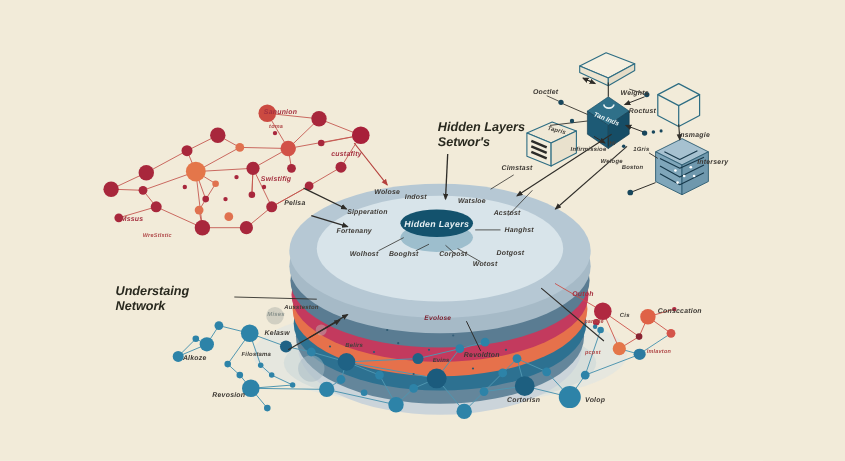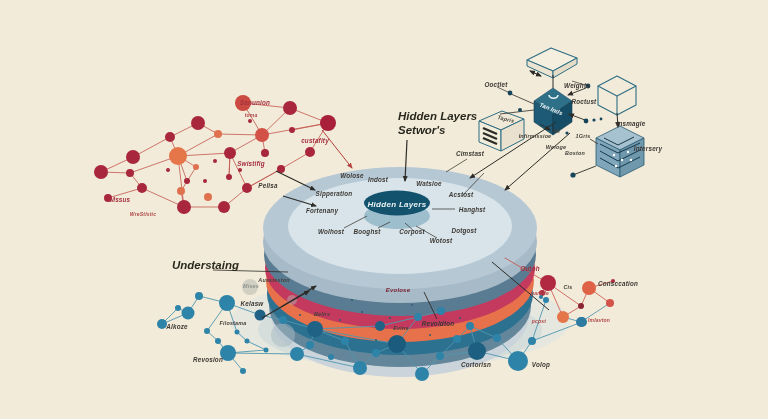--- a/index.html
+++ b/index.html
@@ -9,21 +9,21 @@
   .lb{position:absolute;transform:translate(-50%,-50%);font:700 6.3px "Liberation Sans",sans-serif;
       color:#3c3833;letter-spacing:.2px;white-space:nowrap;font-style:italic;}
   .lb.xs{font-size:5.4px;color:#45413b;}
   .lb.r{color:#a5303f;}
   .lb.rx{font-size:5px;color:#b04848;}
   .lb.dr{color:#7c2130;font-size:6px;}
   .lb.g{color:#8d958f;font-size:5.4px;}
   .title{position:absolute;font:700 11.5px "Liberation Sans",sans-serif;font-style:italic;
          color:#29291f;line-height:1.2;}
   #hidden-title{left:398px;top:110px;}
-  #understanding-title{left:121px;top:259px;width:118px;text-align:right;}
+  #understanding-title{left:105px;top:259px;width:118px;text-align:left;}
   #hub-label{position:absolute;left:397px;top:204px;transform:translate(-50%,-50%);
              font:700 8px "Liberation Sans",sans-serif;font-style:italic;color:#e8f1f4;
              letter-spacing:.3px;white-space:nowrap;}
   #cube-label{position:absolute;left:551px;top:109px;transform:translate(-50%,-50%) rotate(22deg);
               font:700 6px "Liberation Sans",sans-serif;font-style:italic;color:#eef4f5;
               white-space:nowrap;}
 </style>
 </head>
 <body>
 
@@ -383,16 +383,17 @@
       <span class="lb rx" style="left: 539px; top: 321px;">pcpst</span>
       <span class="lb rx" style="left: 540px; top: 293px;">parode</span>
     </div>
 
   <div class="title" id="hidden-title">
     <div>Hidden Layers</div>
     <div>Setwor's</div>
   </div>
   <div class="title" id="understanding-title">
     <div>Understaing</div>
+    <div>Network</div>
   </div>
   <div id="hub-label">Hidden Layers</div>
   <div id="cube-label">Tan Inds</div>
 </div>
 
 </body></html>

